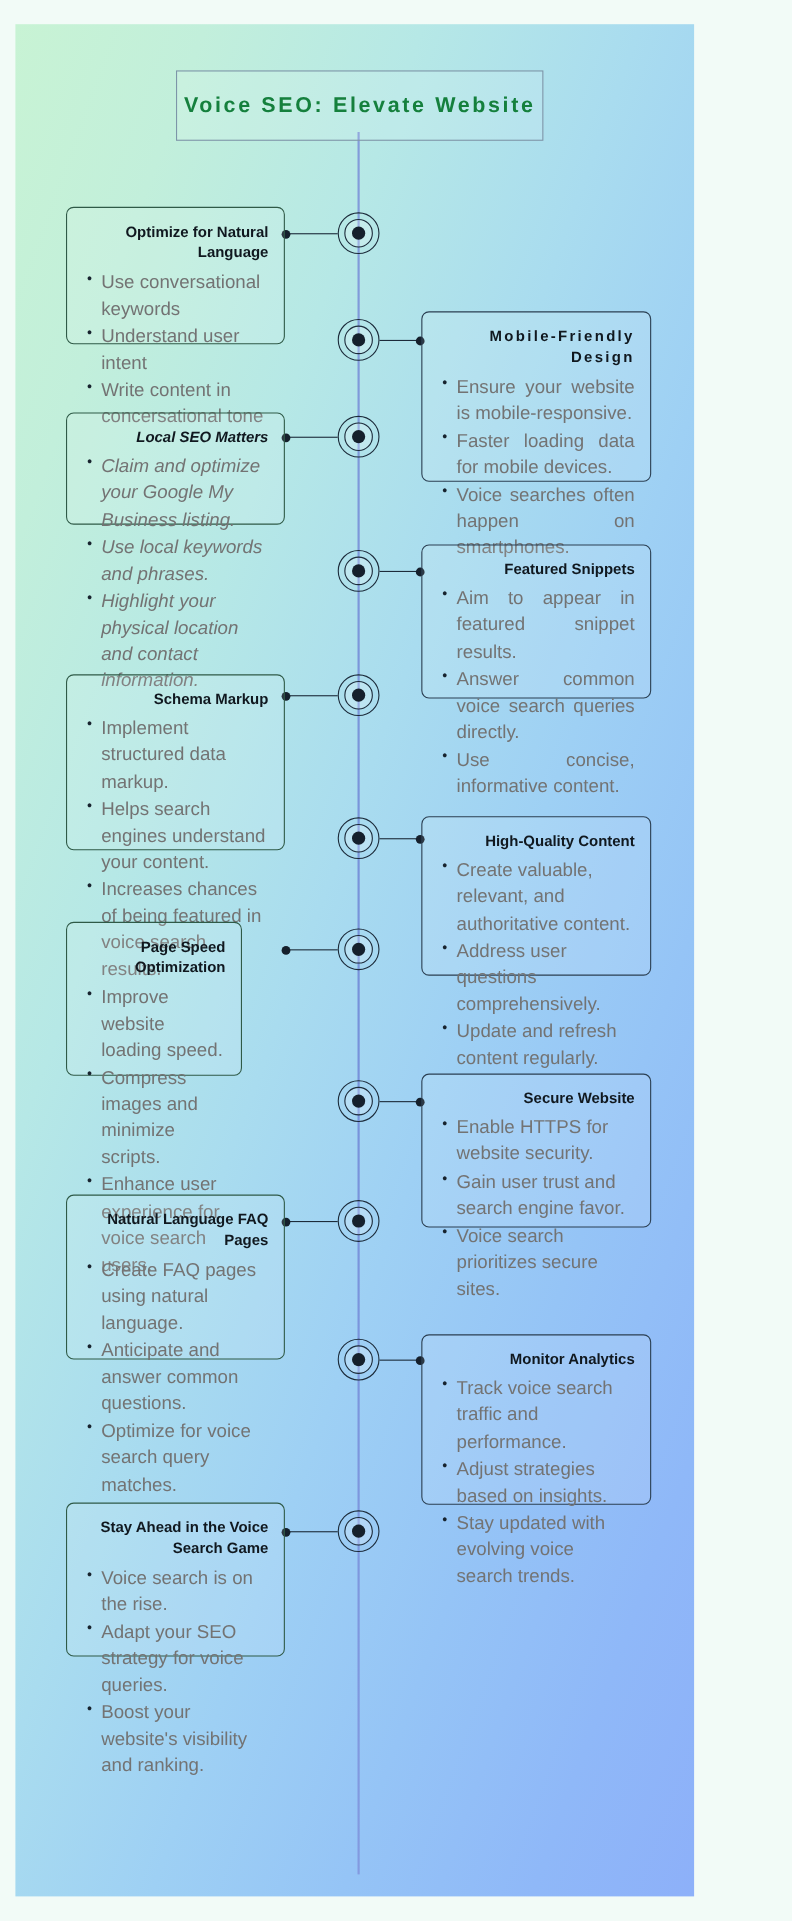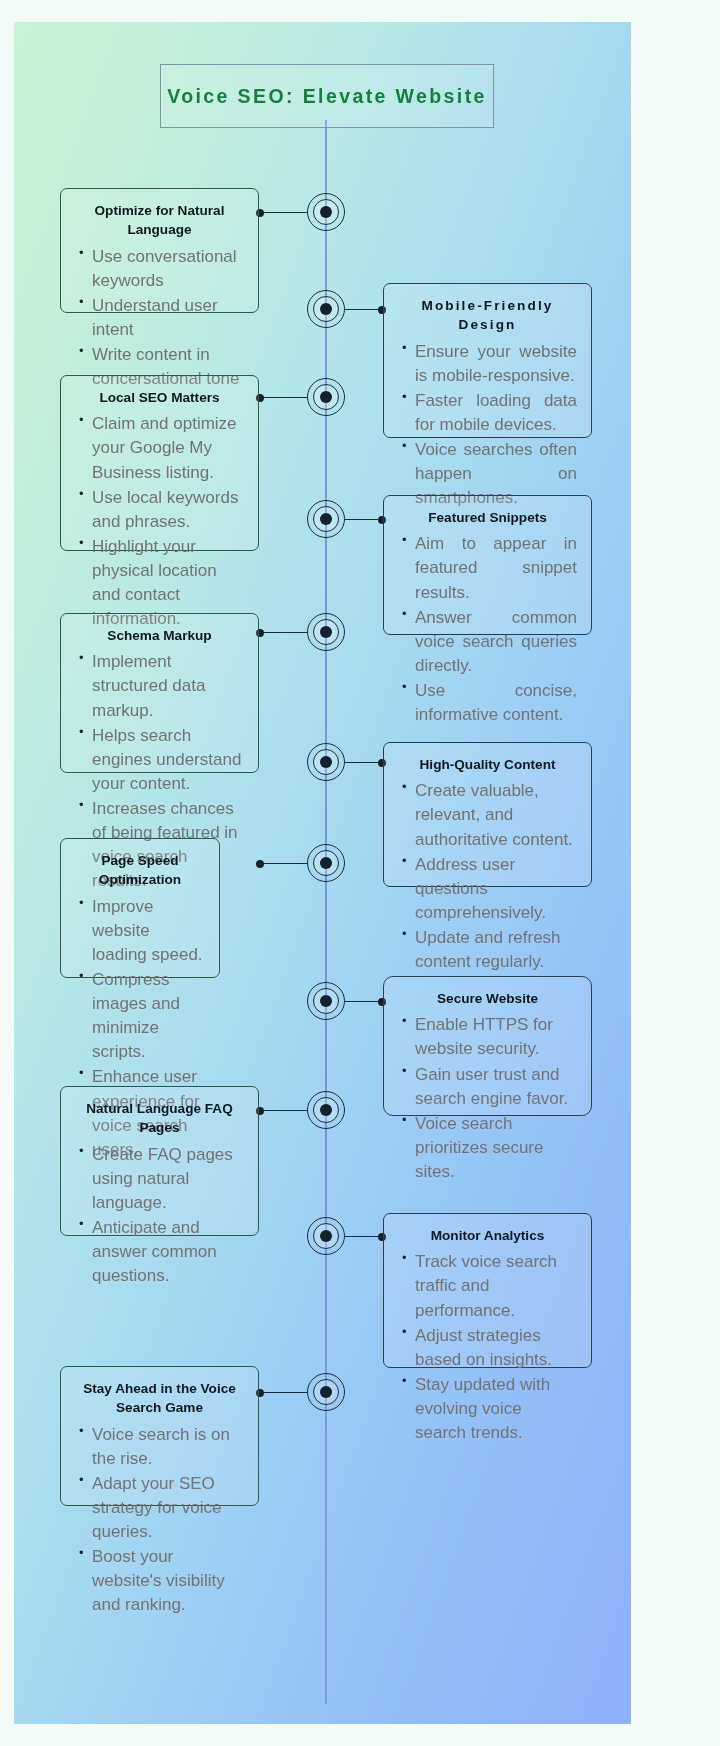--- a/index.html
+++ b/index.html
@@ -76,21 +76,21 @@
   
   .card {
     position: absolute;
     border: 1.3px solid #2b3f52;
     border-radius: 7px;
     background: rgba(255,255,255,0.11);
     padding: 12px 14px 13px 14px;
   }
   .card.left  { border-color: #2f5a47; }
   .card h3 {
-    text-align: center;
+    text-align: right;
     font-size: 13.6px;
     font-weight: bold;
     color: #10181f;
     line-height: 1.42;
     margin-bottom: 5px;
   }
   .card h3.spaced { letter-spacing: 2.1px; }
   .card ul { list-style: none; }
   .card li {
     position: relative;
@@ -170,21 +170,21 @@
         </ul>
       </div>
       <div class="conn to-left" style="left: 259px; width: 48px; top: 397px;">
         <span class="endcap"></span>
       </div>
       <div class="node" style="top: 378px;">
         <span class="ring2">
           <span class="core"></span>
         </span>
       </div>
-      <div class="card left" style="top: 375px; height: 176px; left: 60px; width: 199px;">
+      <div class="card left" style="top: 375px; height: 102px; left: 60px; width: 199px; font-style: italic;">
         <h3>Local SEO Matters</h3>
         <ul>
           <li>Claim and optimize your Google My Business listing.</li>
           <li>Use local keywords and phrases.</li>
           <li>Highlight your physical location and contact information.</li>
         </ul>
       </div>
       <div class="conn to-right" style="left: 345px; width: 38px; top: 519px;">
         <span class="endcap"></span>
       </div>
@@ -250,41 +250,42 @@
         </ul>
       </div>
       <div class="conn to-right" style="left: 345px; width: 38px; top: 1001px;">
         <span class="endcap"></span>
       </div>
       <div class="node" style="top: 982px;">
         <span class="ring2">
           <span class="core"></span>
         </span>
       </div>
-      <div class="card right" style="top: 976px; height: 140px; left: 383px; width: 209px; border-radius: 10px;">
+      <div class="card right" style="top: 976px; height: 140px; left: 383px; width: 209px;">
         <h3>Secure Website</h3>
         <ul>
           <li>Enable HTTPS for website security.</li>
           <li>Gain user trust and search engine favor.</li>
           <li>Voice search prioritizes secure sites.</li>
         </ul>
       </div>
       <div class="conn to-left" style="left: 259px; width: 48px; top: 1110px;">
         <span class="endcap"></span>
       </div>
       <div class="node" style="top: 1091px;">
         <span class="ring2">
           <span class="core"></span>
         </span>
       </div>
       <div class="card left" style="top: 1086px; height: 150px; left: 60px; width: 199px;">
         <h3>Natural Language FAQ Pages</h3>
         <ul>
           <li>Create FAQ pages using natural language.</li>
           <li>Anticipate and answer common questions.</li>
+          <li>Optimize for voice search query matches.</li>
         </ul>
       </div>
       <div class="conn to-right" style="left: 345px; width: 38px; top: 1236px;">
         <span class="endcap"></span>
       </div>
       <div class="node" style="top: 1217px;">
         <span class="ring2">
           <span class="core"></span>
         </span>
       </div>

